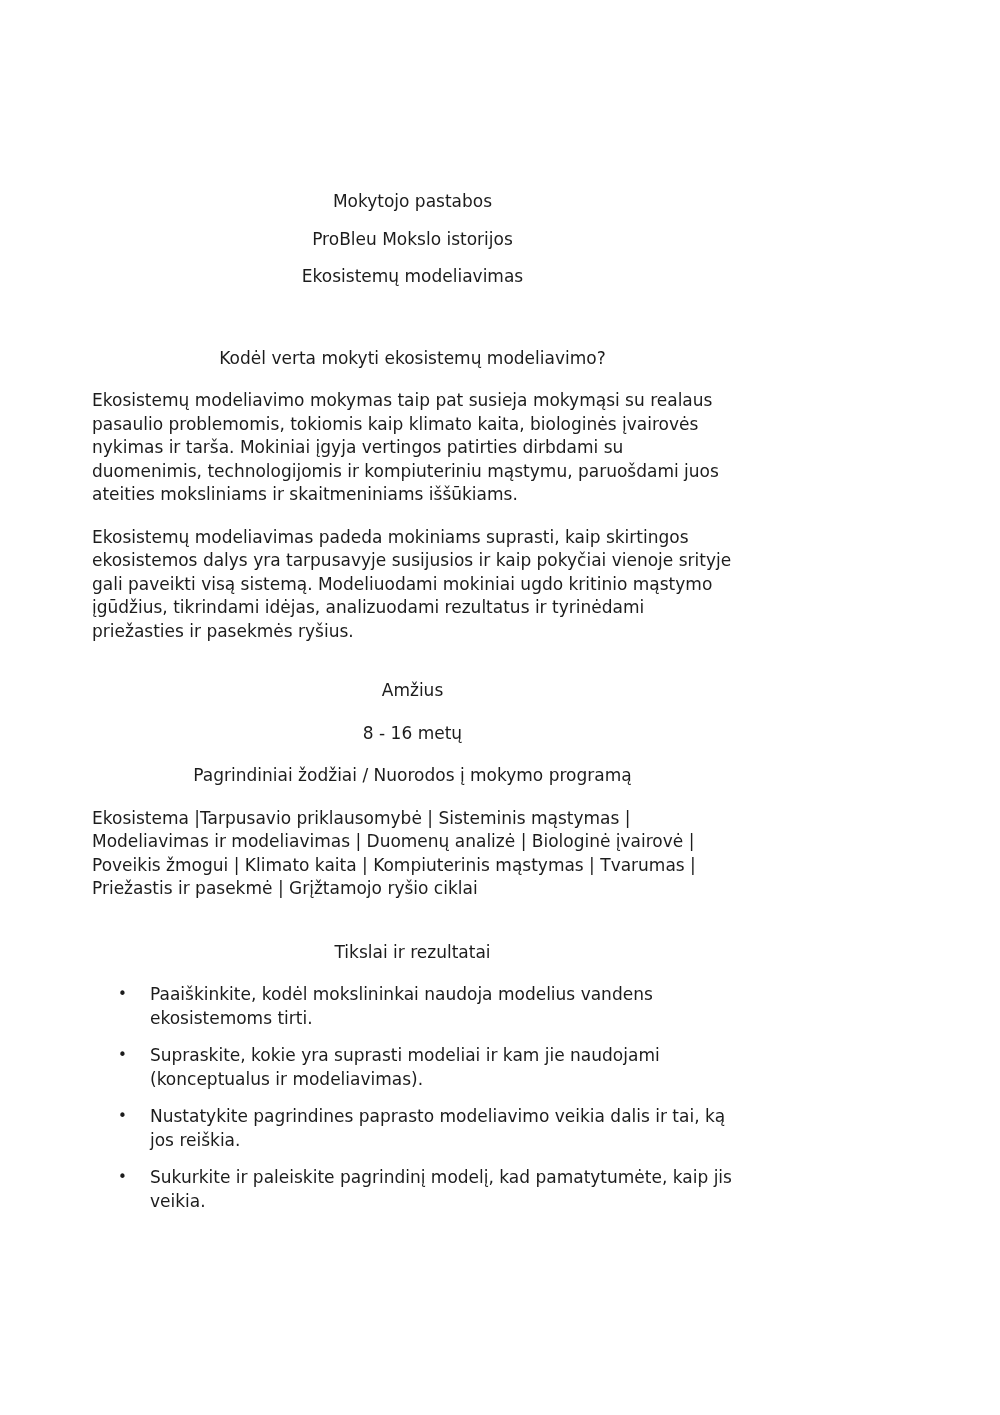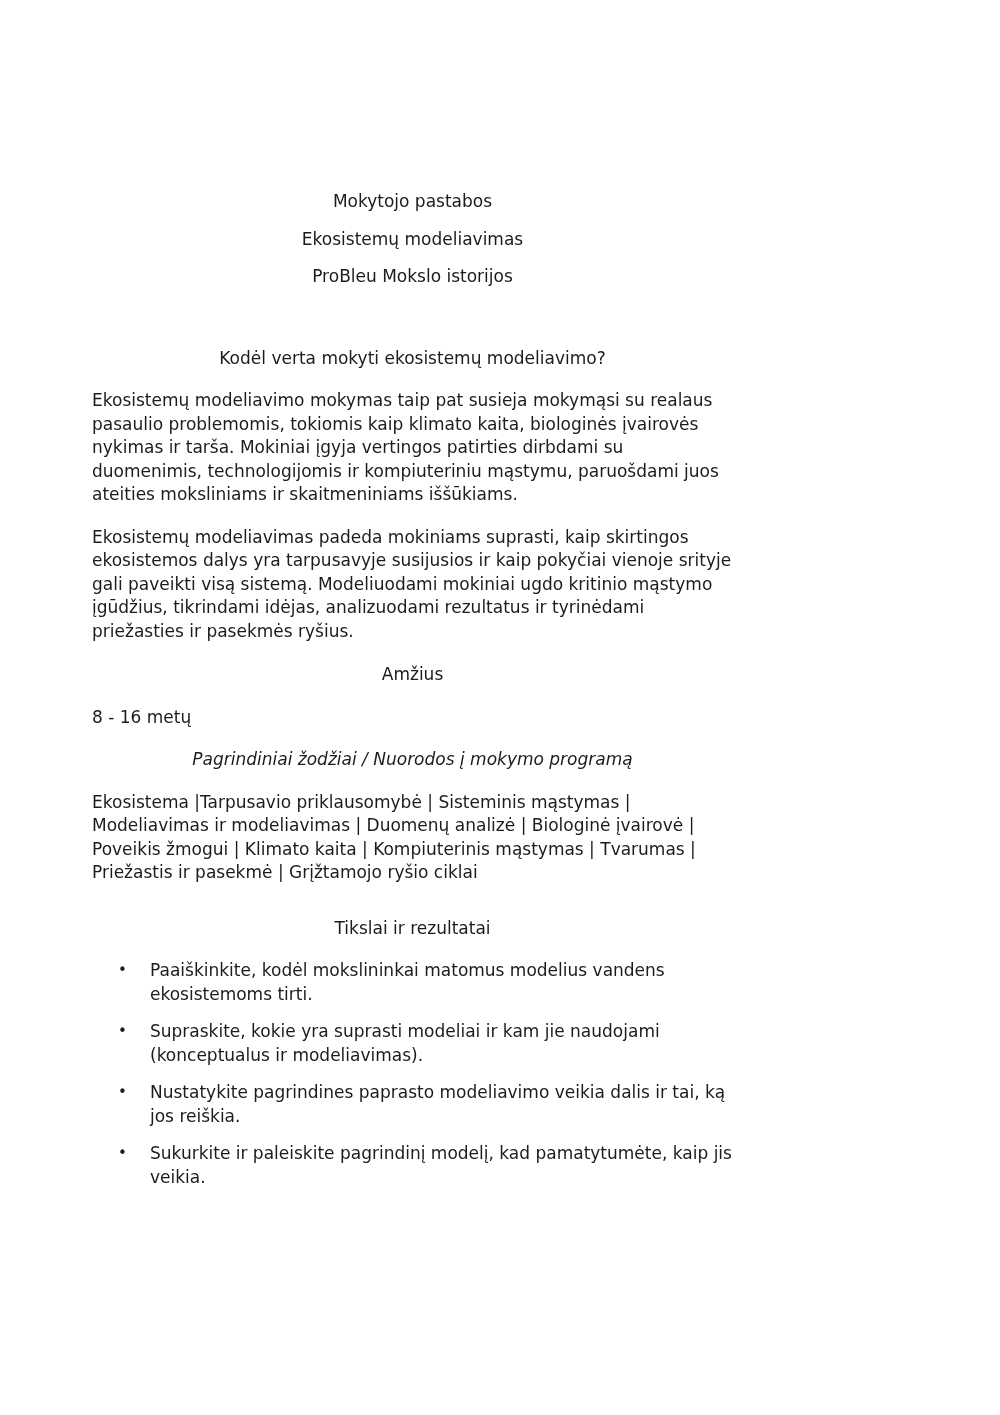--- a/index.html
+++ b/index.html
@@ -29,24 +29,24 @@
   .title-line {
     margin: 0 0 14px 0;
   }
   .section-heading {
     margin: 0 0 19px 0;
     text-align: center;
   }
   p.para {
     margin: 0 0 19px 0;
   }
-  .gap-lg { margin-top: 20px; }
-  .gap-md { margin-top: 18px; font-style: italic; }
-  .gap-xl { margin-top: 32px; }
-  .age-value { margin: 0 0 19px 0; }
+  .gap-lg { margin-top: 36px; }
+  .gap-md { margin-top: 18px; }
+  .gap-xl { margin-top: 40px; }
+  .age-value { margin: 0 0 19px 0; text-align: center; }
   .bullet-list {
     margin: 3px 0 0 0;
     padding: 0;
   }
   .bullet-item {
     display: flex;
     margin: 0 0 14px 0;
   }
   .bullet-marker {
     flex: 0 0 auto;
@@ -60,39 +60,39 @@
     flex: 1 1 auto;
   }
 </style>
 </head>
 <body>
 
 <div class="page">
 
   <div class="title-block">
     <div class="title-line">Mokytojo pastabos</div>
+    <div class="title-line">ProBleu Mokslo istorijos</div>
     <div class="title-line">Ekosistemų modeliavimas</div>
-    <div class="title-line">ProBleu Mokslo istorijos</div>
   </div>
 
   <div class="section-heading">Kodėl verta mokyti ekosistemų modeliavimo?</div>
   <p class="para">Ekosistemų modeliavimo mokymas taip pat susieja mokymąsi su realaus pasaulio problemomis, tokiomis kaip klimato kaita, biologinės įvairovės nykimas ir tarša. Mokiniai įgyja vertingos patirties dirbdami su duomenimis, technologijomis ir kompiuteriniu mąstymu, paruošdami juos ateities moksliniams ir skaitmeniniams iššūkiams.</p>
   <p class="para">Ekosistemų modeliavimas padeda mokiniams suprasti, kaip skirtingos ekosistemos dalys yra tarpusavyje susijusios ir kaip pokyčiai vienoje srityje gali paveikti visą sistemą. Modeliuodami mokiniai ugdo kritinio mąstymo įgūdžius, tikrindami idėjas, analizuodami rezultatus ir tyrinėdami priežasties ir pasekmės ryšius.</p>
 
   <div class="section-heading gap-lg">Amžius</div>
   <p class="age-value">8 - 16 metų</p>
 
   <div class="section-heading gap-md">Pagrindiniai žodžiai / Nuorodos į mokymo programą</div>
   <p class="para">Ekosistema |Tarpusavio priklausomybė | Sisteminis mąstymas | Modeliavimas ir modeliavimas | Duomenų analizė | Biologinė įvairovė | Poveikis žmogui | Klimato kaita | Kompiuterinis mąstymas | Tvarumas | Priežastis ir pasekmė | Grįžtamojo ryšio ciklai</p>
 
   <div class="section-heading gap-xl">Tikslai ir rezultatai</div>
   <div class="bullet-list">
     <div class="bullet-item">
       <span class="bullet-marker">•</span>
-      <span class="bullet-text">Paaiškinkite, kodėl mokslininkai matomus modelius vandens ekosistemoms tirti.</span>
+      <span class="bullet-text">Paaiškinkite, kodėl mokslininkai naudoja modelius vandens ekosistemoms tirti.</span>
     </div>
     <div class="bullet-item">
       <span class="bullet-marker">•</span>
       <span class="bullet-text">Supraskite, kokie yra suprasti modeliai ir kam jie naudojami (konceptualus ir modeliavimas).</span>
     </div>
     <div class="bullet-item">
       <span class="bullet-marker">•</span>
       <span class="bullet-text">Nustatykite pagrindines paprasto modeliavimo veikia dalis ir tai, ką jos reiškia.</span>
     </div>
     <div class="bullet-item">

